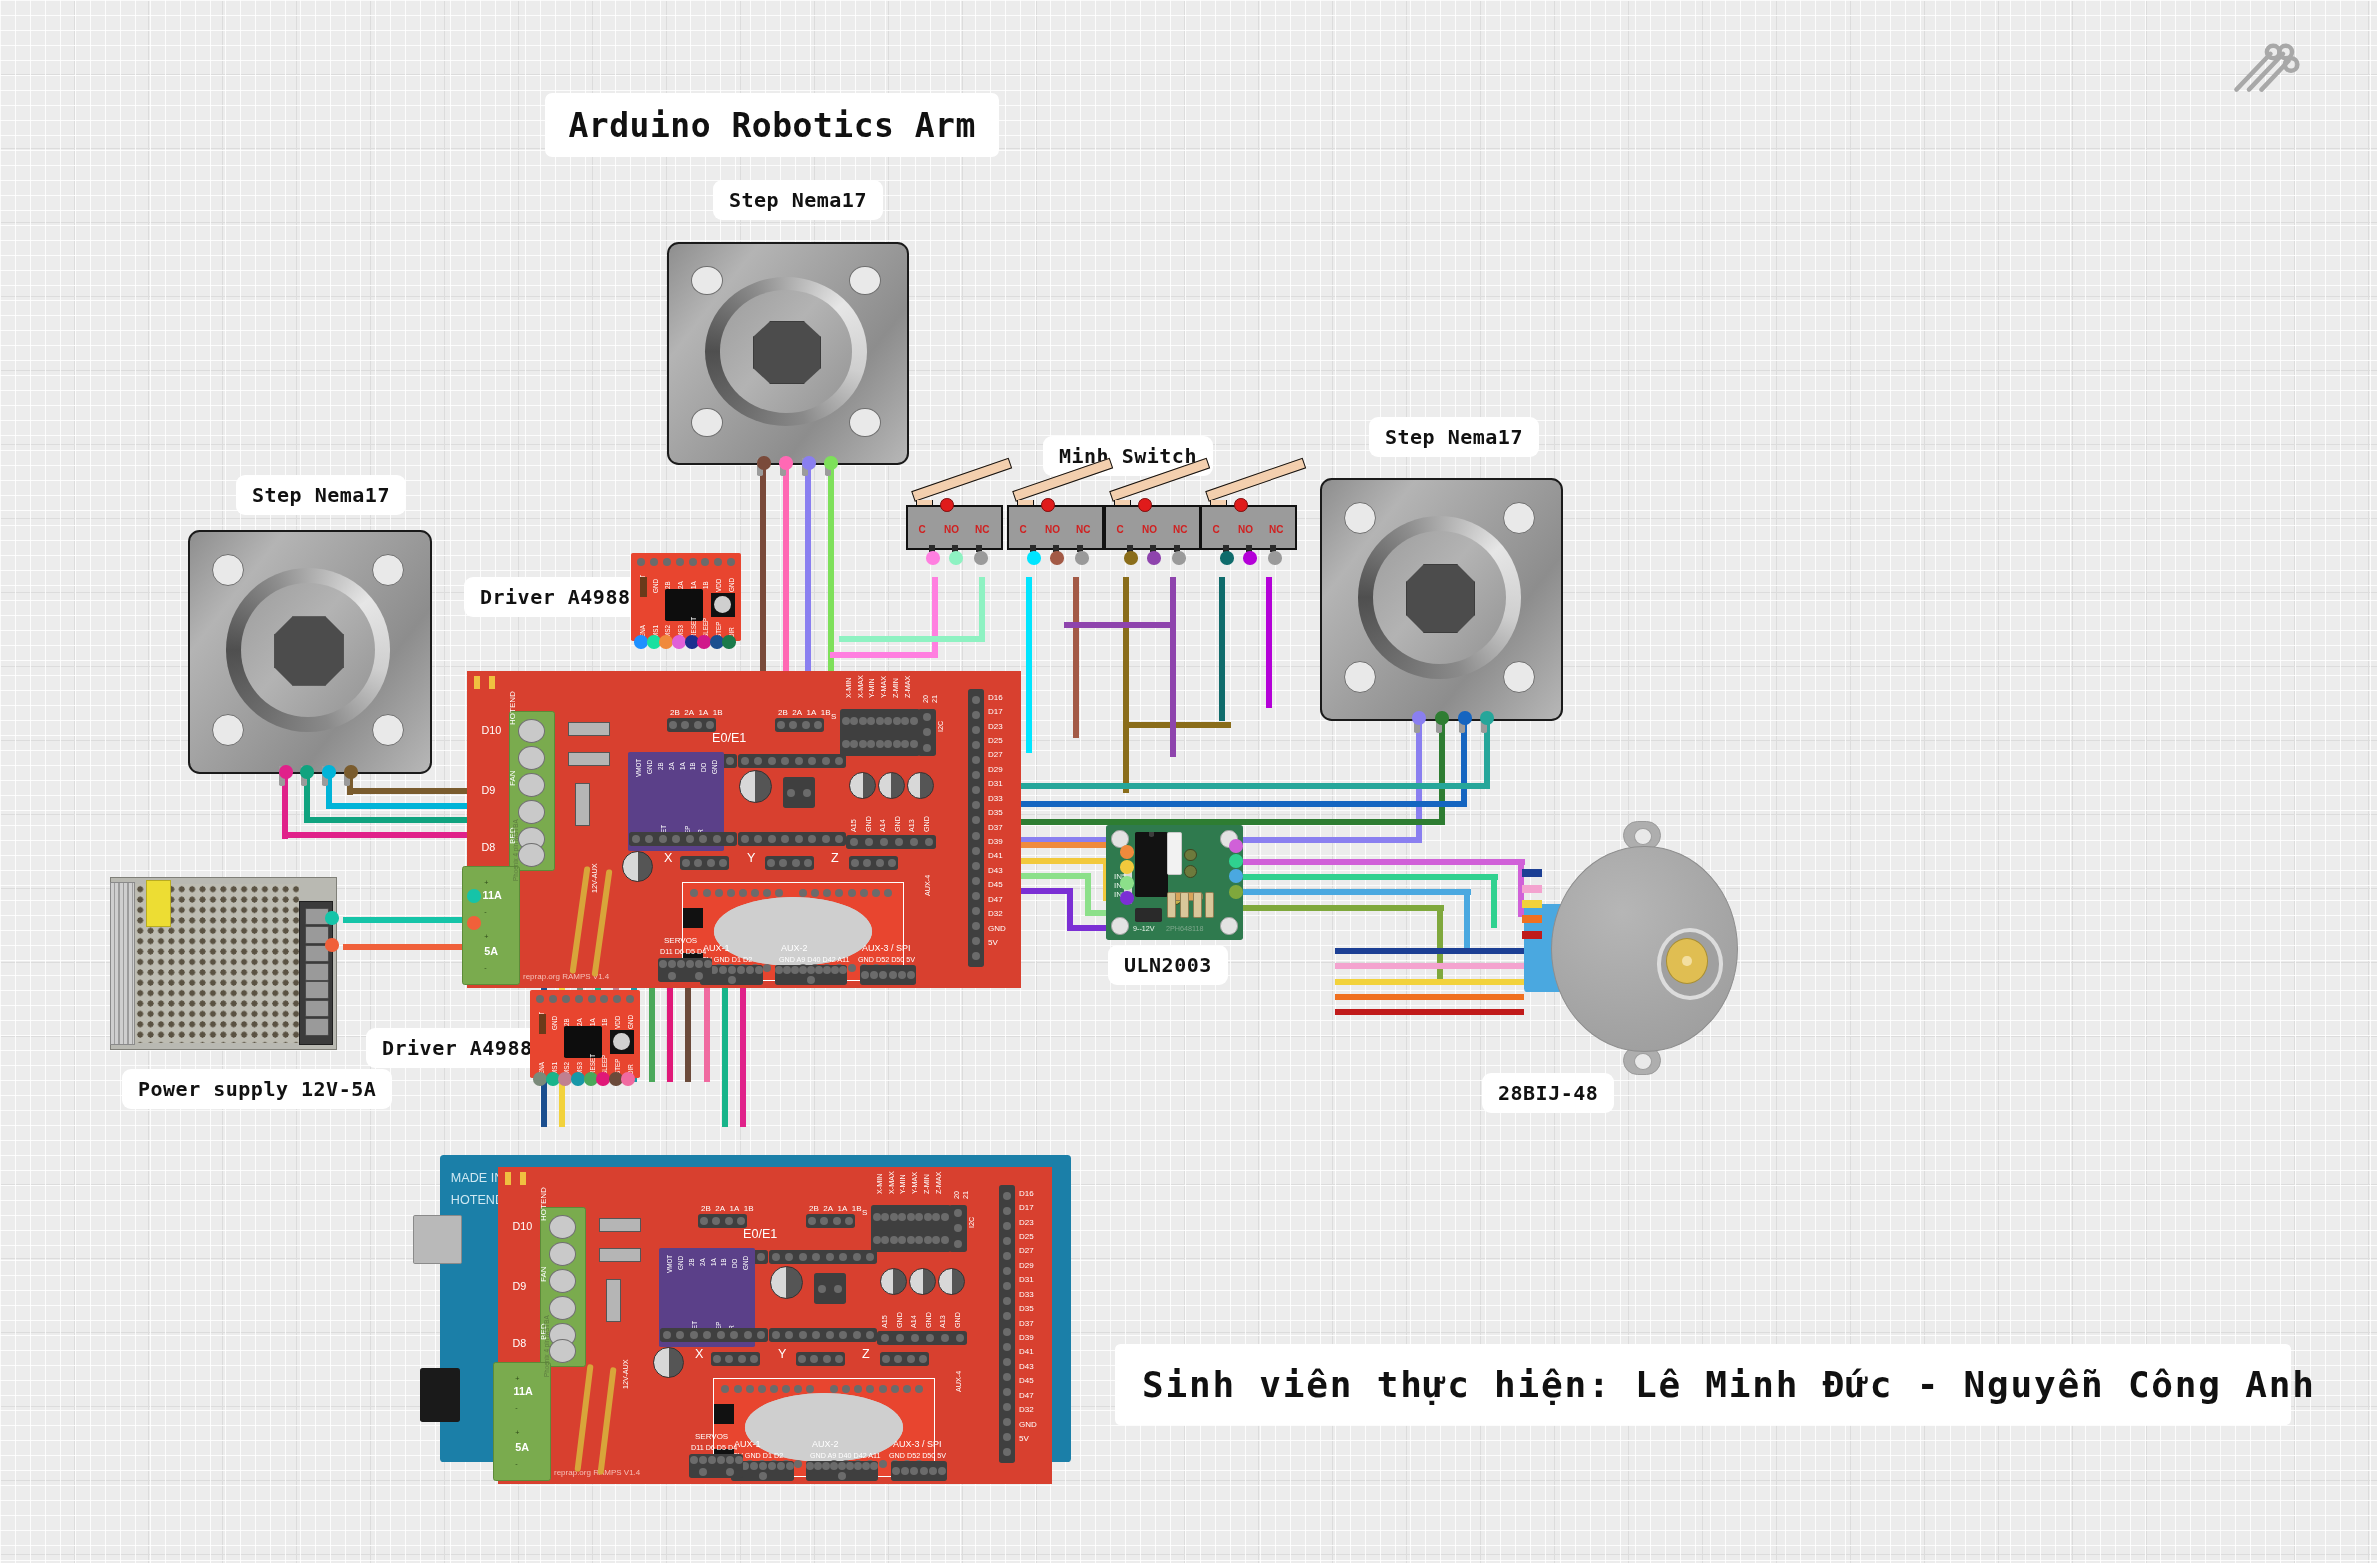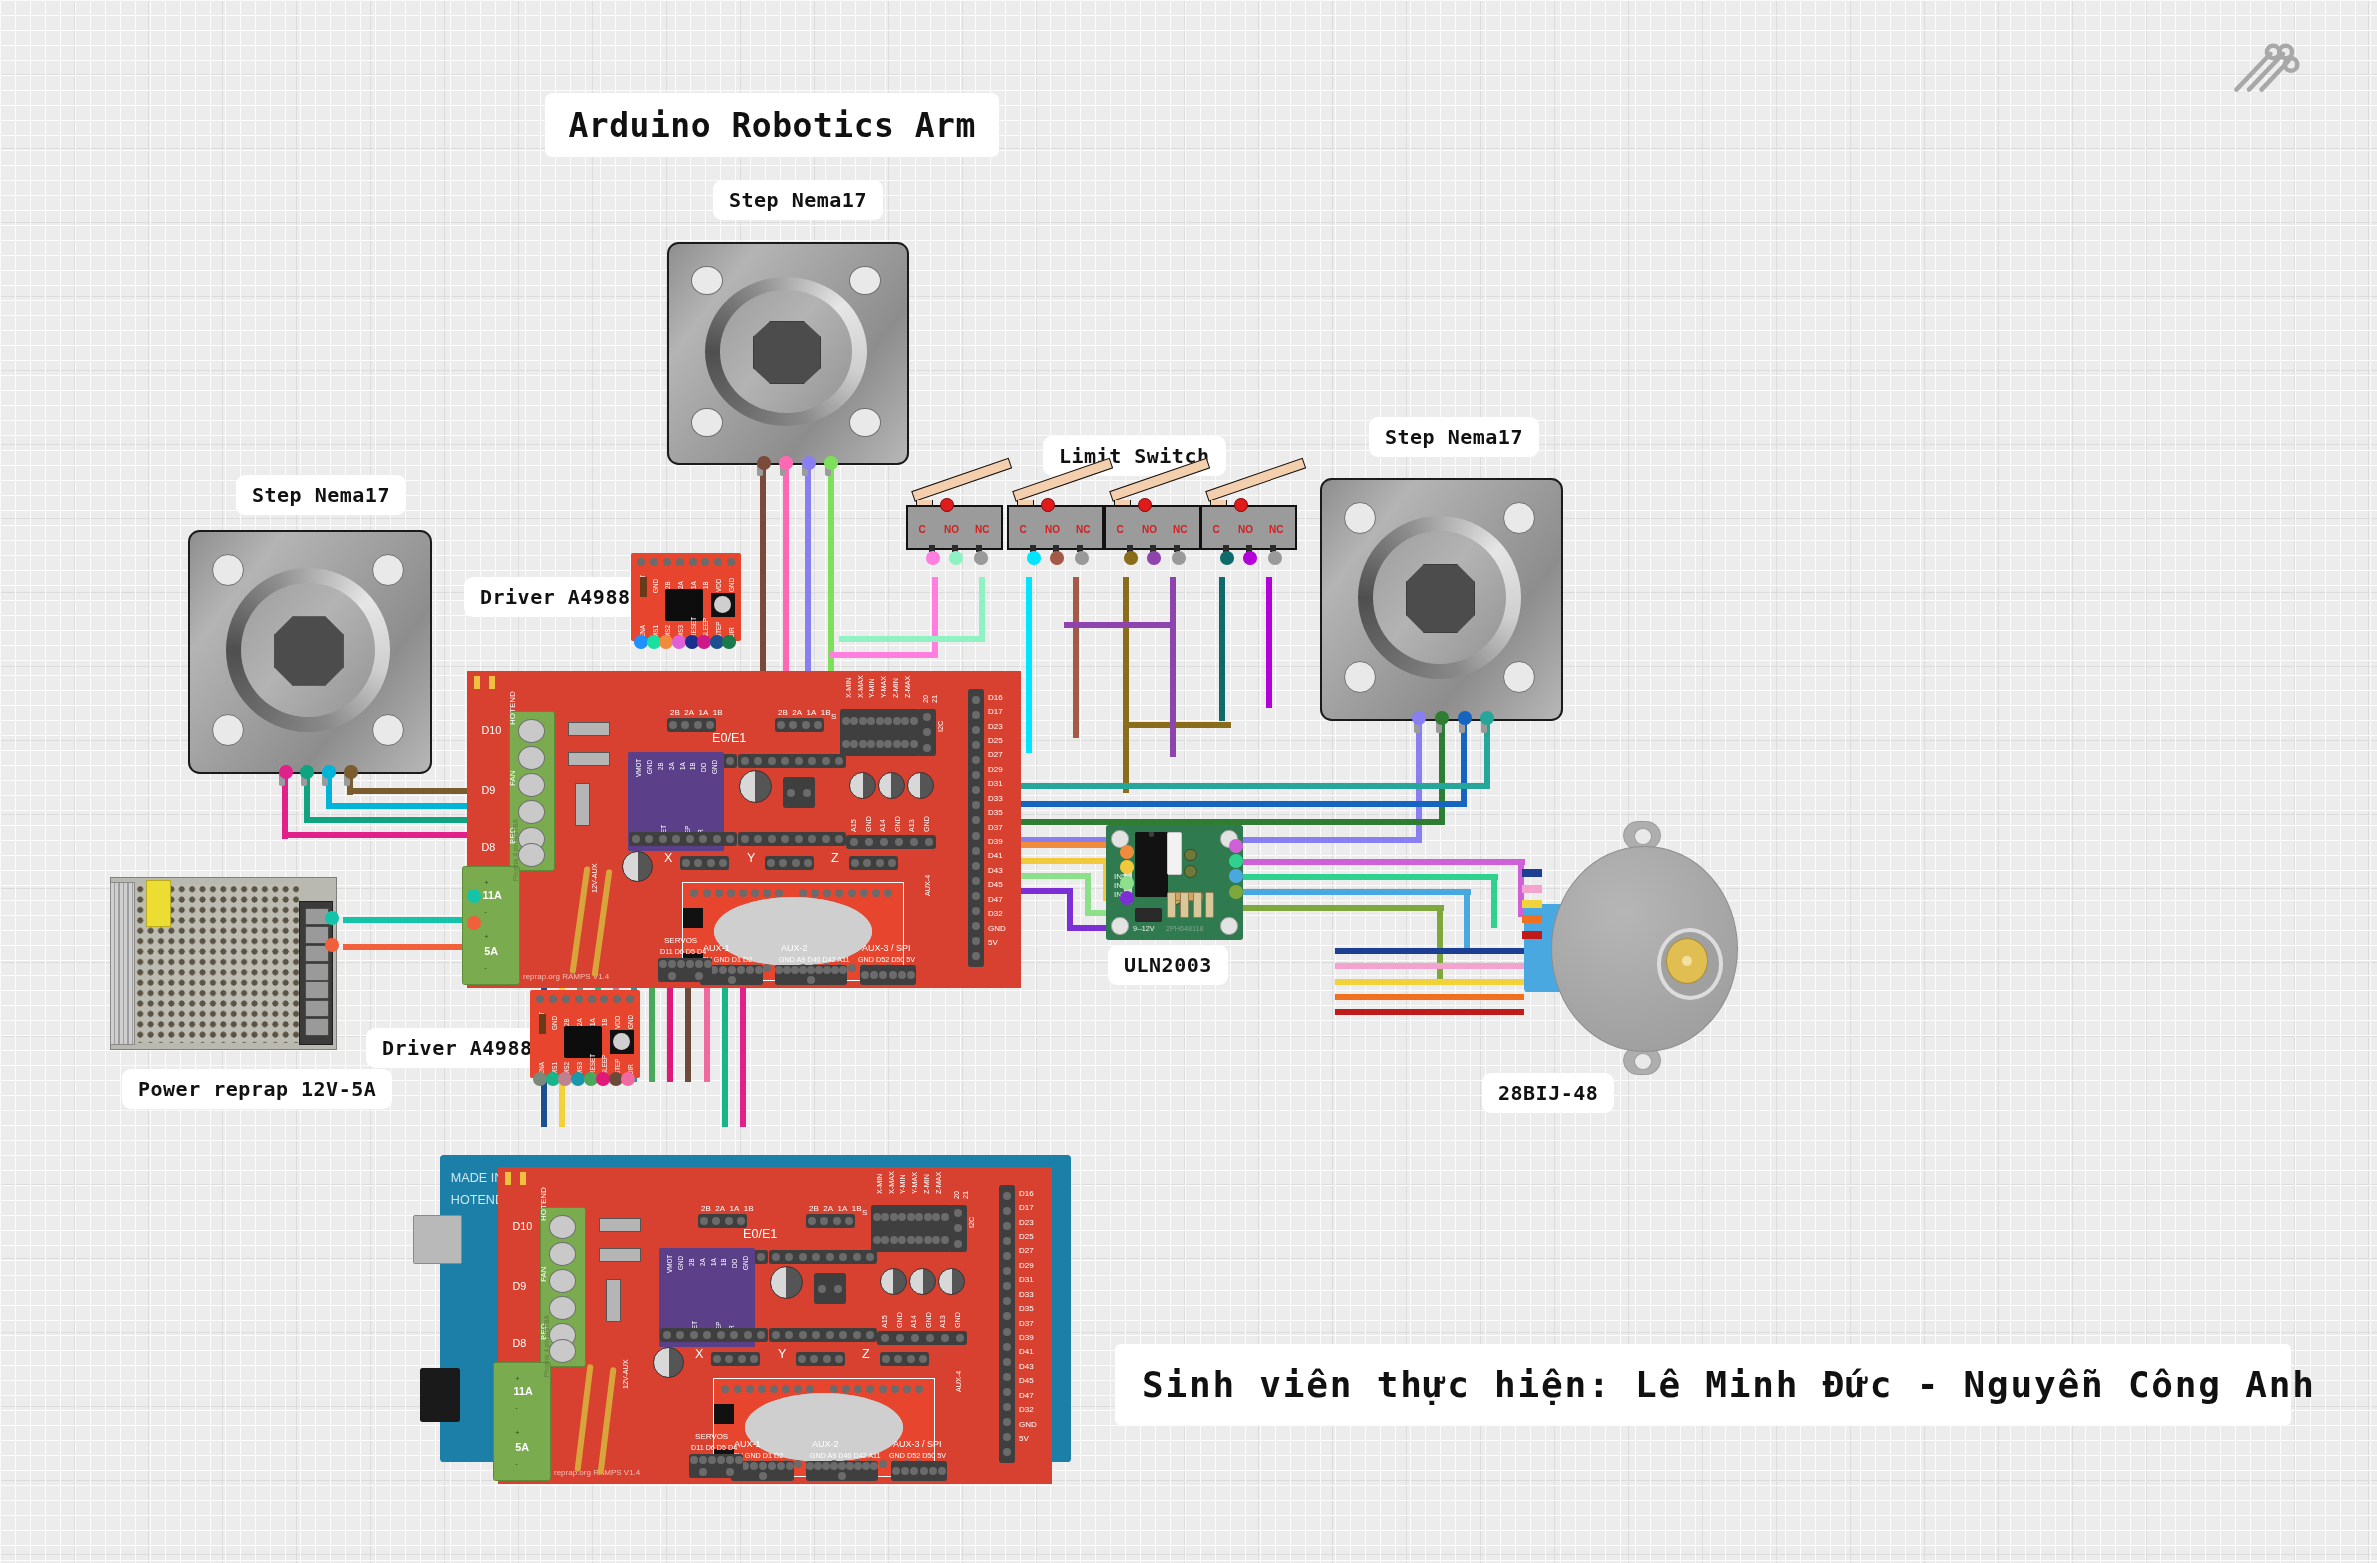--- a/index.html
+++ b/index.html
@@ -142,25 +142,25 @@
     </svg>
   </div>
 
   <div class="callout footer" style="left:1115px;top:1344px;width:1122px;justify-content:flex-start;">Sinh viên thực hiện: Lê Minh Đức - Nguyễn Công Anh</div>
 
   <div class="callout title" style="left:545px;top:93px;">Arduino Robotics Arm</div>
 
   <div class="callout sm" style="left:236px;top:475px;">Step Nema17</div>
   <div class="callout sm" style="left:713px;top:180px;">Step Nema17</div>
   <div class="callout sm" style="left:1369px;top:417px;">Step Nema17</div>
-  <div class="callout sm" style="left:1043px;top:436px;">Limit Switch</div>
+  <div class="callout sm" style="left:1043px;top:436px;">Minh Switch</div>
   <div class="callout sm" style="left:464px;top:577px;">Driver A4988</div>
   <div class="callout sm" style="left:366px;top:1028px;">Driver A4988</div>
   <div class="callout sm" style="left:1108px;top:945px;">ULN2003</div>
-  <div class="callout sm" style="left:122px;top:1069px;">Power reprap 12V-5A</div>
+  <div class="callout sm" style="left:122px;top:1069px;">Power supply 12V-5A</div>
   <div class="callout sm" style="left:1482px;top:1073px;">28BIJ-48</div>
 
   <div class="wire wv" style="left:282px;top:771px;height:68px;background:#e0218a;"></div>
   <div class="wire wh" style="left:282px;top:832px;width:191px;background:#e0218a;"></div>
   <div class="wire wv" style="left:304px;top:771px;height:52px;background:#10a37f;"></div>
   <div class="wire wh" style="left:304px;top:817px;width:170px;background:#10a37f;"></div>
   <div class="wire wv" style="left:326px;top:771px;height:38px;background:#00b4d8;"></div>
   <div class="wire wh" style="left:326px;top:803px;width:148px;background:#00b4d8;"></div>
   <div class="wire wv" style="left:347px;top:771px;height:23.5px;background:#7a5c2e;"></div>
   <div class="wire wh" style="left:347px;top:788px;width:126px;background:#7a5c2e;"></div>

